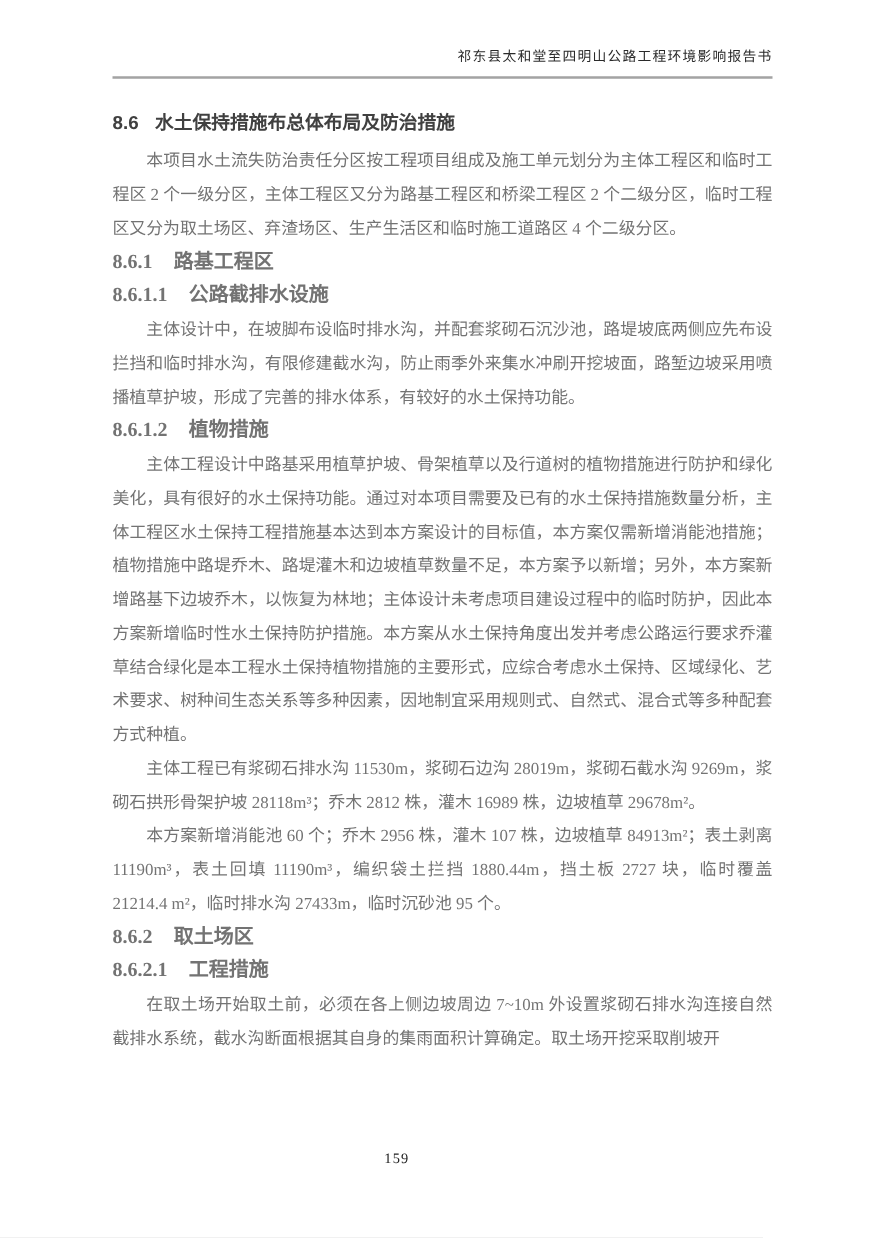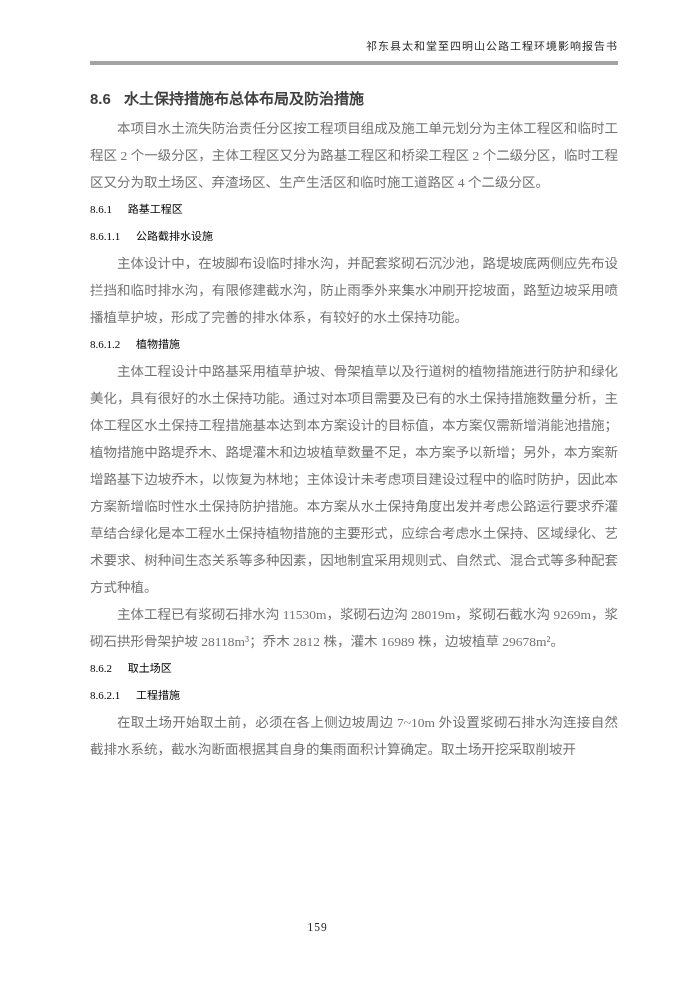--- a/index.html
+++ b/index.html
@@ -20,45 +20,45 @@
   .page-header {
     position: absolute;
     left: 90px;
     top: 38px;
     width: 528px;
     text-align: right;
     font-size: 11px;
     letter-spacing: 1px;
     color: #2a2a2a;
     padding-bottom: 7px;
-    border-bottom: 4px solid #a3a3a3;
+    border-bottom: 2px solid #a3a3a3;
     line-height: 16px;
   }
   .page-body {
     position: absolute;
     left: 90px;
     top: 82px;
     width: 528px;
   }
   .h-main {
     margin: 0;
     padding: 6px 0 5px 0;
     font-family: "Liberation Sans", "DejaVu Sans", sans-serif;
     font-weight: bold;
     font-size: 15px;
     line-height: 22px;
     color: #404040;
   }
   .h-main .num { margin-right: 9px; }
   .h-sub {
     margin: 0;
-    font-size: 11px;
-    font-weight: normal;
+    font-size: 16px;
+    font-weight: bold;
     line-height: 27px;
-    color: #000000;
+    color: #737373;
   }
   .h-sub .num { margin-right: 13px; }
   .body-para {
     margin: 0;
     font-size: 13.5px;
     line-height: 27px;
     text-align: justify;
     text-indent: 2em;
     color: #737373;
   }
@@ -105,20 +105,21 @@
 
     <h4 class="h-sub">
       <span class="num">8.6.1.2</span>
       <span>植物措施</span>
     </h4>
 
     <p class="body-para">主体工程设计中路基采用植草护坡、骨架植草以及行道树的植物措施进行防护和绿化美化，具有很好的水土保持功能。通过对本项目需要及已有的水土保持措施数量分析，主体工程区水土保持工程措施基本达到本方案设计的目标值，本方案仅需新增消能池措施；植物措施中路堤乔木、路堤灌木和边坡植草数量不足，本方案予以新增；另外，本方案新增路基下边坡乔木，以恢复为林地；主体设计未考虑项目建设过程中的临时防护，因此本方案新增临时性水土保持防护措施。本方案从水土保持角度出发并考虑公路运行要求乔灌草结合绿化是本工程水土保持植物措施的主要形式，应综合考虑水土保持、区域绿化、艺术要求、树种间生态关系等多种因素，因地制宜采用规则式、自然式、混合式等多种配套方式种植。</p>
 
     <p class="body-para">主体工程已有浆砌石排水沟 11530m，浆砌石边沟 28019m，浆砌石截水沟 9269m，浆砌石拱形骨架护坡 28118m³；乔木 2812 株，灌木 16989 株，边坡植草 29678m²。</p>
 
+    <p class="body-para">本方案新增消能池 60 个；乔木 2956 株，灌木 107 株，边坡植草 84913m²；表土剥离 11190m³，表土回填 11190m³，编织袋土拦挡 1880.44m，挡土板 2727 块，临时覆盖 21214.4 m²，临时排水沟 27433m，临时沉砂池 95 个。</p>
 
     <h3 class="h-sub">
       <span class="num">8.6.2</span>
       <span>取土场区</span>
     </h3>
 
     <h4 class="h-sub">
       <span class="num">8.6.2.1</span>
       <span>工程措施</span>
     </h4>

